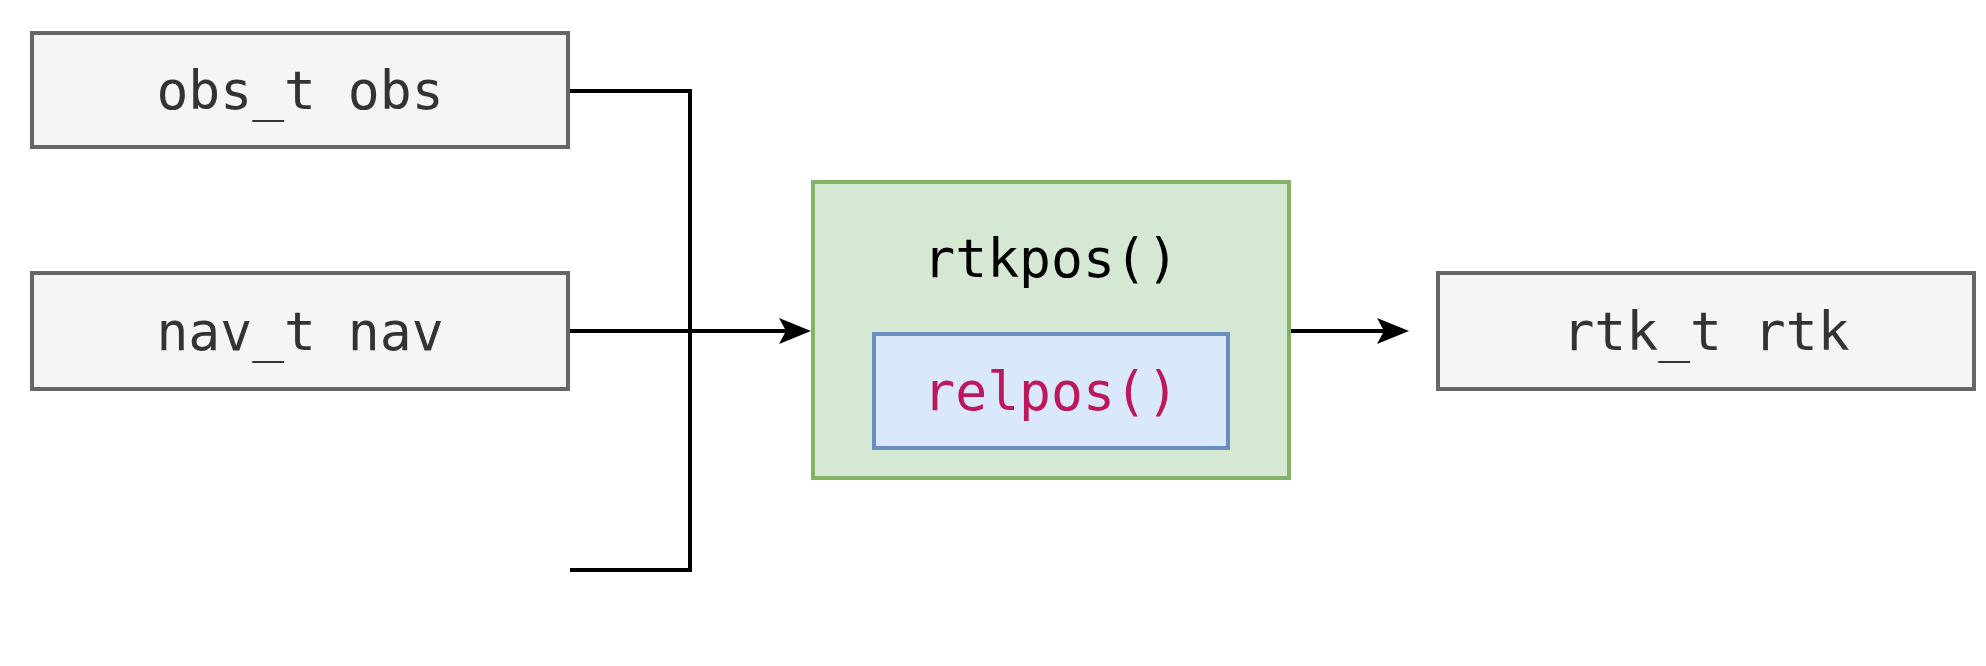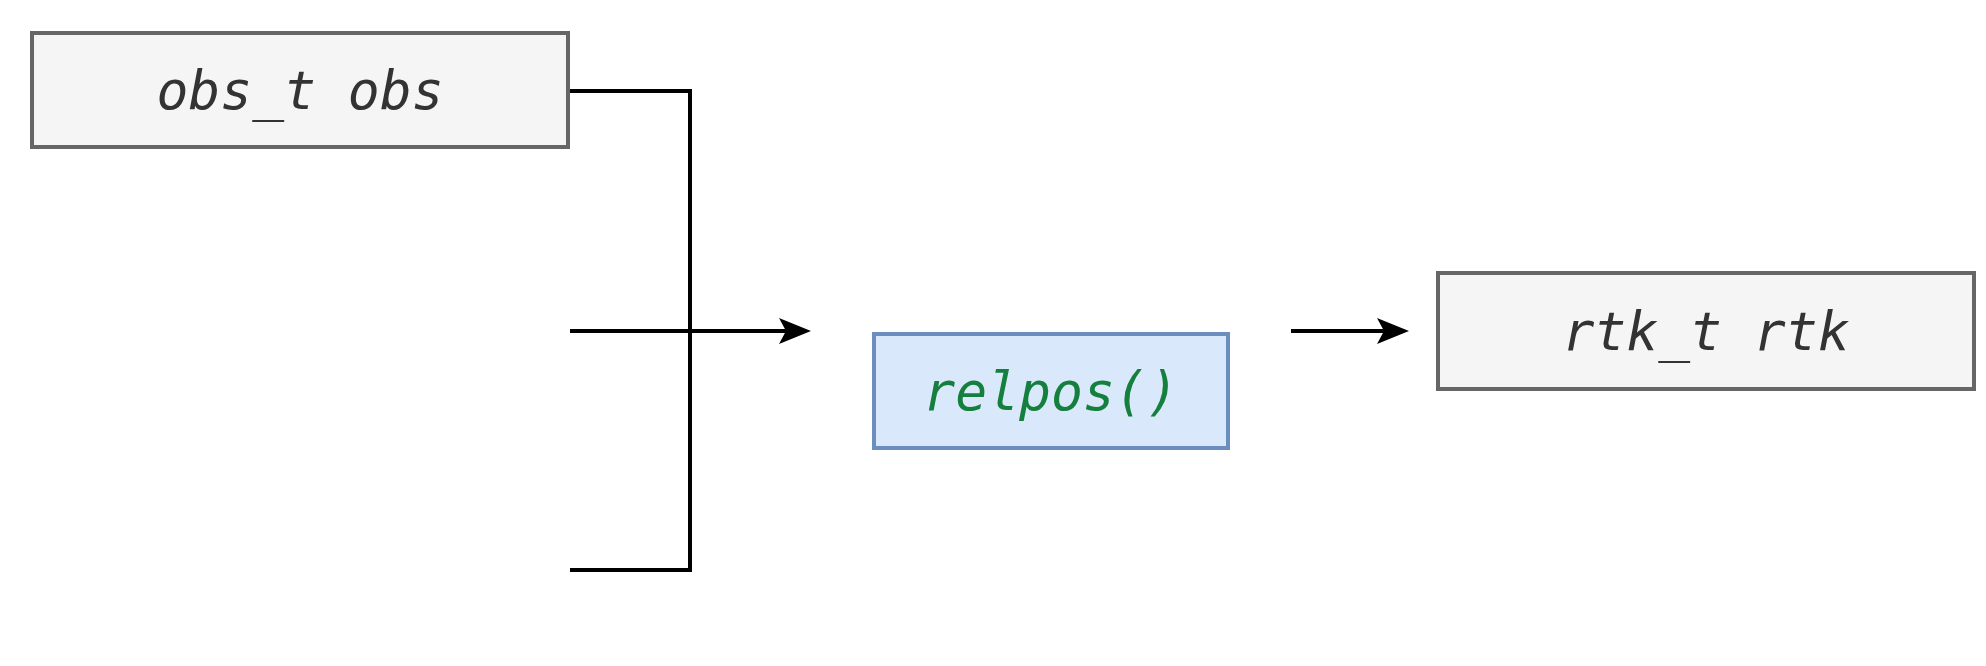--- a/index.html
+++ b/index.html
@@ -7,21 +7,20 @@
     padding: 0;
     background: #ffffff;
   }
   #canvas {
     position: relative;
     width: 1986px;
     height: 666px;
     background: #ffffff;
     font-family: "DejaVu Sans Mono", "Liberation Mono", monospace;
     overflow: hidden;
-    font-style: italic;
   }
   .node {
     position: absolute;
     box-sizing: border-box;
     display: flex;
     align-items: center;
     justify-content: center;
     font-size: 53px;
     white-space: pre;
   }
@@ -43,21 +42,21 @@
     width: 100%;
     height: 148px;
     display: flex;
     align-items: center;
     justify-content: center;
     font-size: 53px;
   }
   .inner-node {
     background: #dae8fc;
     border: 4px solid #6c8ebf;
-    color: #15803d;
+    color: #be185d;
   }
   #box-obs    { left: 30px;   top: 31px;  width: 540px; height: 118px; }
   #box-nav    { left: 30px;   top: 271px; width: 540px; height: 120px; }
   #box-opt    { left: 30px;   top: 513px; width: 540px; height: 118px; }
   #box-proc   { left: 811px;  top: 180px; width: 480px; height: 300px; }
   #box-inner  { left: 872px;  top: 332px; width: 358px; height: 118px; }
   #box-rtk    { left: 1409px; top: 271px; width: 540px; height: 120px; margin-left: 27px; }
   #connector-svg {
     position: absolute;
     left: 0;
@@ -80,22 +79,30 @@
     <path d="M 811 331 L 779 318 L 786 331 L 779 344 Z" fill="#000000"></path>
 
     <line x1="1291" y1="331" x2="1387" y2="331" stroke="#000000" stroke-width="4"></line>
     <path d="M 1409 331 L 1377 318 L 1384 331 L 1377 344 Z" fill="#000000"></path>
   </svg>
 
   <div id="box-obs" class="node gray-node">
     <span>obs_t obs</span>
   </div>
 
+  <div id="box-nav" class="node gray-node">
+    <span>nav_t nav</span>
+  </div>
 
 
+  <div id="box-proc" class="node process-node">
+    <div class="process-label">
+      <span>rtkpos()</span>
+    </div>
+  </div>
 
   <div id="box-inner" class="node inner-node">
     <span>relpos()</span>
   </div>
 
   <div id="box-rtk" class="node gray-node">
     <span>rtk_t rtk</span>
   </div>
 
 </div>

